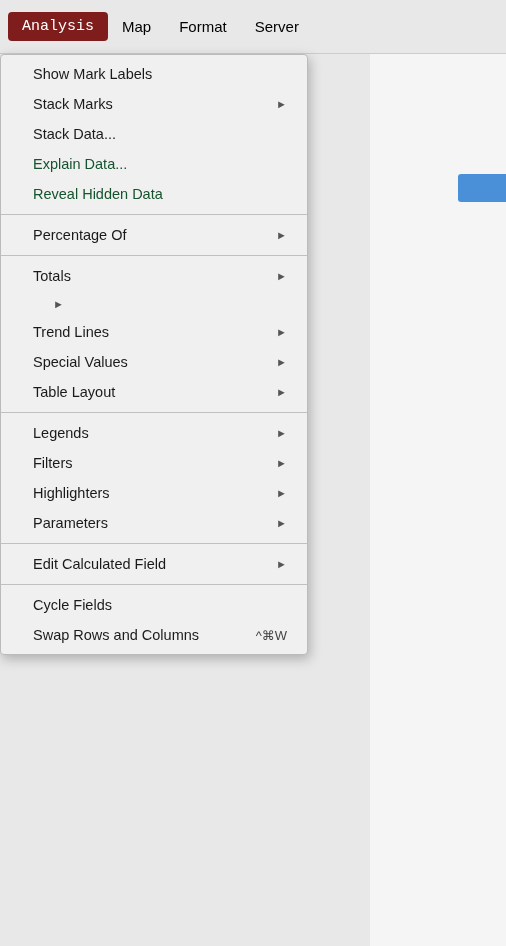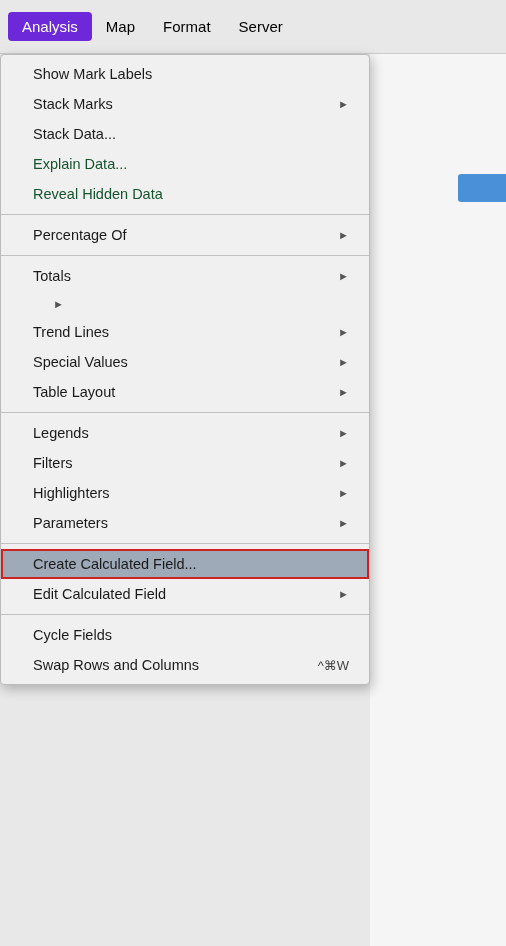--- a/index.html
+++ b/index.html
@@ -29,30 +29,31 @@
 
     .menu-bar-item {
       padding: 6px 14px;
       font-size: 15px;
       color: #000000;
       cursor: pointer;
       border-radius: 4px;
     }
 
     .menu-bar-item.active {
-      background: #6d28d9;
+      background: #7f1d1d;
       color: white;
+      font-family: Liberation Mono, monospace;
     }
 
     
     .dropdown-menu {
       position: absolute;
       top: 54px;
       left: 0;
-      width: 370px;
+      width: 308px;
       background: #f0f0f0;
       border: 1px solid #bbb;
       border-radius: 4px;
       box-shadow: 2px 4px 12px rgba(0,0,0,0.25);
       z-index: 100;
       padding: 4px 0;
     }
 
     .menu-item {
       display: flex;
@@ -218,23 +219,20 @@
     <span class="item-label">Highlighters</span>
     <span class="arrow">►</span>
   </div>
   <div class="menu-item">
     <span class="item-label">Parameters</span>
     <span class="arrow">►</span>
   </div>
 
   <div class="menu-separator"></div>
 
-  <div class="menu-item highlighted menu-item-highlight-box">
-    <span class="item-label">Create Calculated Field...</span>
-  </div>
   <div class="menu-item">
     <span class="item-label">Edit Calculated Field</span>
     <span class="arrow">►</span>
   </div>
 
   <div class="menu-separator"></div>
 
   <div class="menu-item">
     <span class="item-label">Cycle Fields</span>
   </div>

